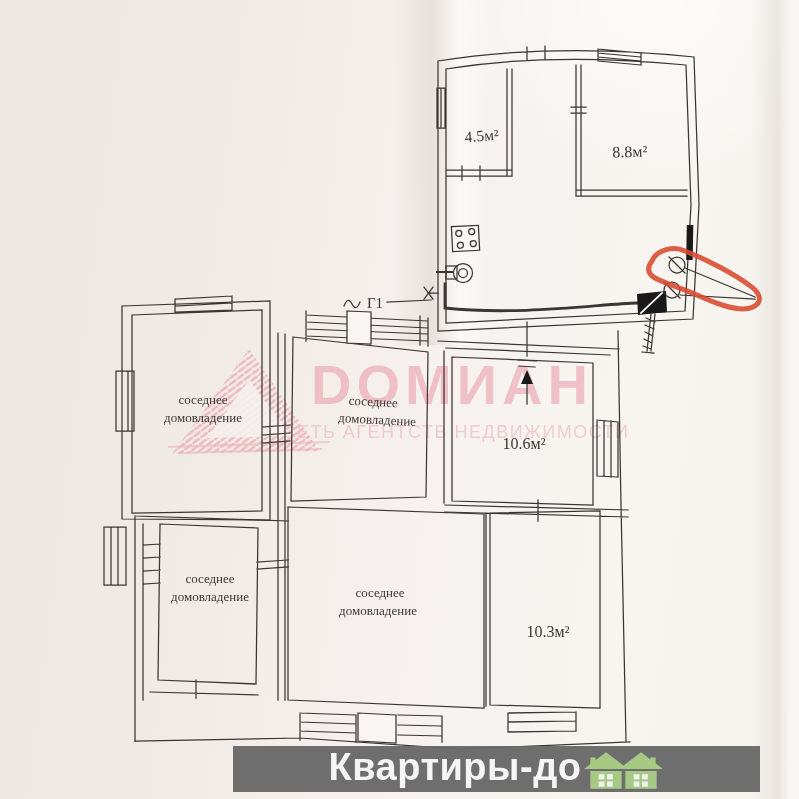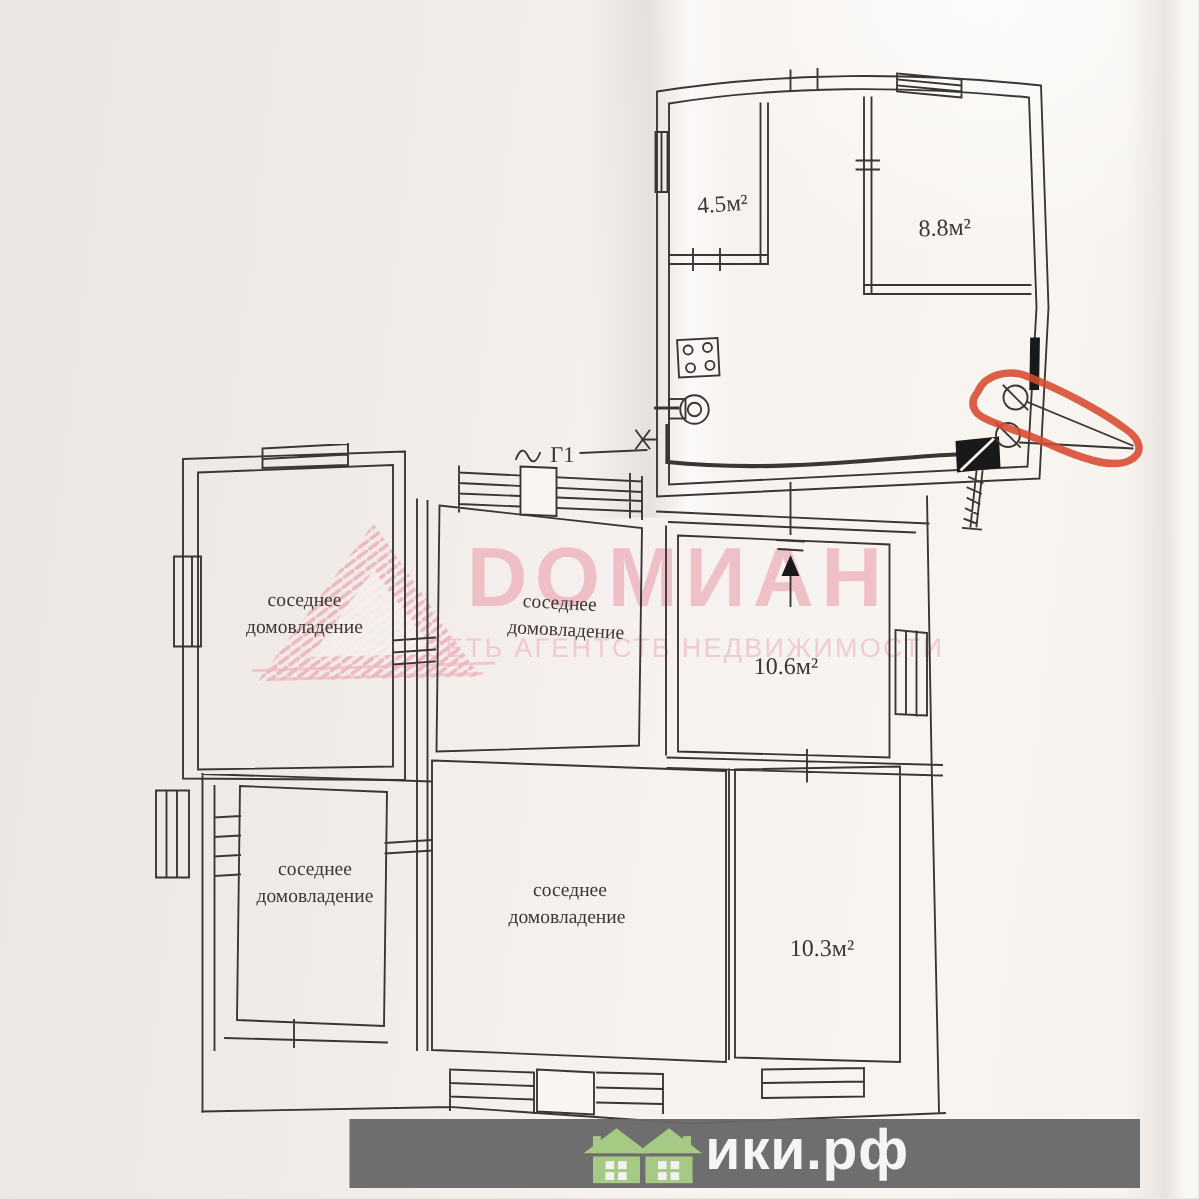--- a/index.html
+++ b/index.html
@@ -168,35 +168,35 @@
       <g>
         <path d="M527,322 L527,356 M518,360 L536,361 M519,366 L535,367 M527,384 L527,404"></path>
         <path d="M527,370 L521,384 L533,384 Z" fill="#191919" stroke="none"></path>
       </g>
       <text x="524" y="449" text-anchor="middle" font-family="Liberation Serif, serif" font-size="16" fill="#3b3733" stroke="none">10.6м²</text>
       <text x="548" y="637" text-anchor="middle" font-family="Liberation Serif, serif" font-size="16" fill="#3b3733" stroke="none">10.3м²</text>
     </g>
   </svg>
 
   <div class="banner">
+    <span class="txt">Квартиры-до</span>
     <span class="houses">
       <svg width="46" height="40" viewBox="0 0 44 38">
         <rect x="7" y="6" width="5" height="9" fill="#a6ca84"></rect>
         <polygon points="22,1 1,17 43,17" fill="#a6ca84"></polygon>
         <rect x="7" y="19" width="30" height="17" fill="#a6ca84"></rect>
         <rect x="15" y="22" width="5.5" height="5" fill="#f2f2f2"></rect>
         <rect x="23" y="22" width="5.5" height="5" fill="#f2f2f2"></rect>
         <rect x="15" y="29" width="5.5" height="5" fill="#f2f2f2"></rect>
         <rect x="23" y="29" width="5.5" height="5" fill="#f2f2f2"></rect>
       </svg>
       <svg width="46" height="40" viewBox="0 0 44 38">
         <rect x="31" y="6" width="5" height="9" fill="#a6ca84"></rect>
         <polygon points="22,1 1,17 43,17" fill="#a6ca84"></polygon>
         <rect x="7" y="19" width="30" height="17" fill="#a6ca84"></rect>
         <rect x="15" y="22" width="5.5" height="5" fill="#f2f2f2"></rect>
         <rect x="23" y="22" width="5.5" height="5" fill="#f2f2f2"></rect>
         <rect x="15" y="29" width="5.5" height="5" fill="#f2f2f2"></rect>
         <rect x="23" y="29" width="5.5" height="5" fill="#f2f2f2"></rect>
       </svg>
     </span>
-    <span class="txt">ики.рф</span>
   </div>
 </div>
 
 </body></html>

